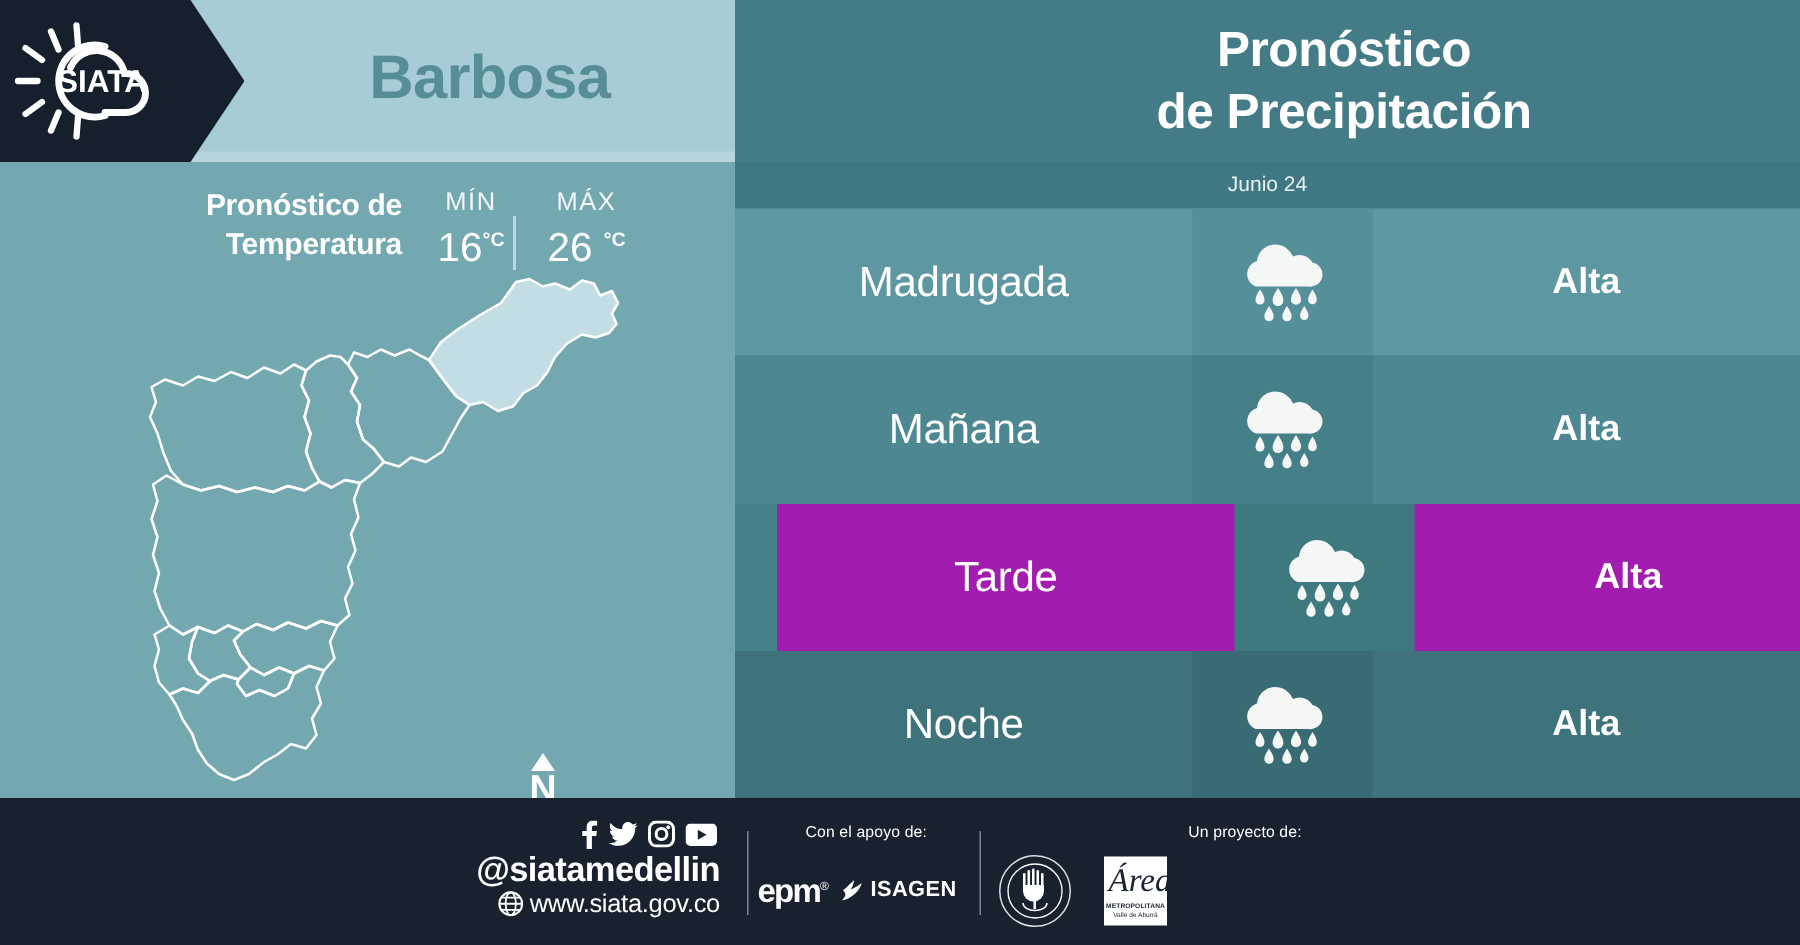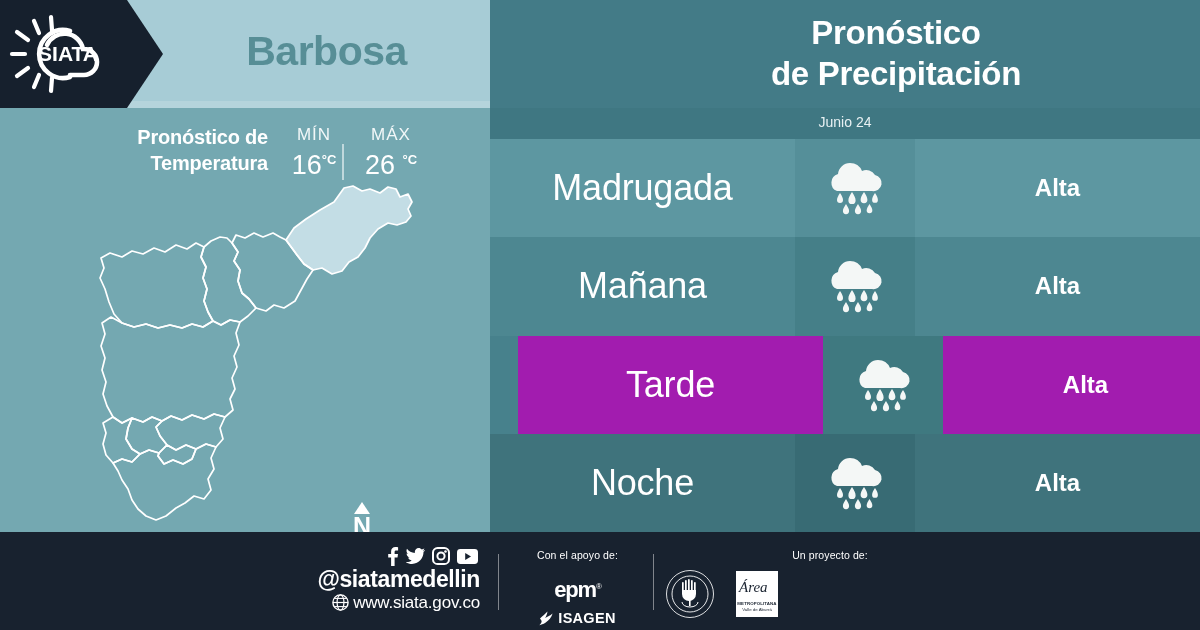--- a/index.html
+++ b/index.html
@@ -152,21 +152,21 @@
 
   #rows { position: absolute; left: 0; top: 139px; width: 710px; height: 393px; }
   .frow {
     position: relative;
     width: 710px; height: 98.25px;
     display: flex;
   }
   .frow .c-period {
     width: 305px; height: 100%;
     display: flex; align-items: center; justify-content: center;
-    color: #ffffff; font-size: 36px; line-height: 32px;
+    color: #ffffff; font-size: 28px; line-height: 32px;
     letter-spacing: -0.2px;
   }
   .frow .c-icon {
     width: 120px; height: 100%;
     display: flex; align-items: center; justify-content: center;
   }
   .frow .c-level {
     flex: 1; height: 100%;
     display: flex; align-items: center; justify-content: center;
     color: #ffffff; font-size: 24px; line-height: 28px; font-weight: bold;
@@ -215,22 +215,22 @@
   }
   #weburl { font-size: 17px; letter-spacing: -0.2px; }
 
   .support-group { position: absolute; top: 16px; }
   .support-caption {
     color: #ffffff; font-size: 10.5px; line-height: 14px;
     text-align: center; letter-spacing: 0.1px;
   }
   #epm-group { left: 505px; width: 145px; }
   #epm-row {
-    display: flex; align-items: center; justify-content: space-between;
-    gap: 10px; height: 34px; margin-top: 14px; flex-direction: column;
+    display: flex; align-items: center; justify-content: flex-start;
+    gap: 10px; height: 34px; margin-top: 14px;
   }
   #epm-wordmark {
     color: #ffffff; font-size: 22px; font-weight: bold;
     letter-spacing: -1.2px; line-height: 22px;
   }
   #epm-wordmark sup { font-size: 8px; font-weight: normal; vertical-align: super; }
   #isagen-row { display: flex; align-items: center; gap: 3px; }
   #isagen-word {
     color: #ffffff; font-size: 14.5px; font-weight: bold;
     letter-spacing: 0.3px; line-height: 15px;
@@ -246,21 +246,21 @@
     width: 48px; height: 48px; border-radius: 50%;
     border: 1px solid rgba(255,255,255,0.85);
     position: relative; flex: 0 0 auto;
   }
   #area-logo {
     width: 42px; height: 46px; background: #ffffff;
     flex: 0 0 auto; position: relative; overflow: hidden;
   }
   #area-logo .area-script {
     position: absolute; left: 3px; top: 6px;
-    color: #1a2330; font-size: 15px; font-style: italic;
+    color: #1a2330; font-size: 22px; font-style: italic;
     font-family: "Liberation Serif", serif;
     line-height: 20px;
   }
   #area-logo .area-sub1 {
     position: absolute; left: 0; top: 30px; width: 42px;
     text-align: center; color: #1a2330;
     font-size: 4.4px; font-weight: bold; letter-spacing: 0.1px;
     line-height: 6px;
   }
   #area-logo .area-sub2 {

